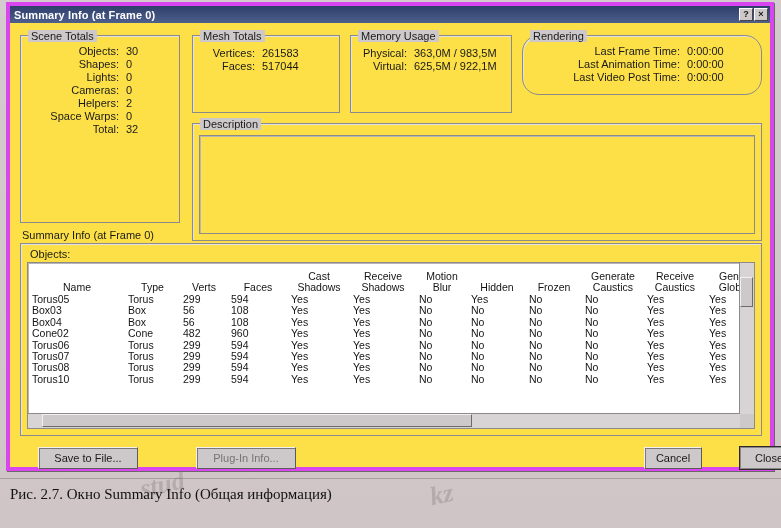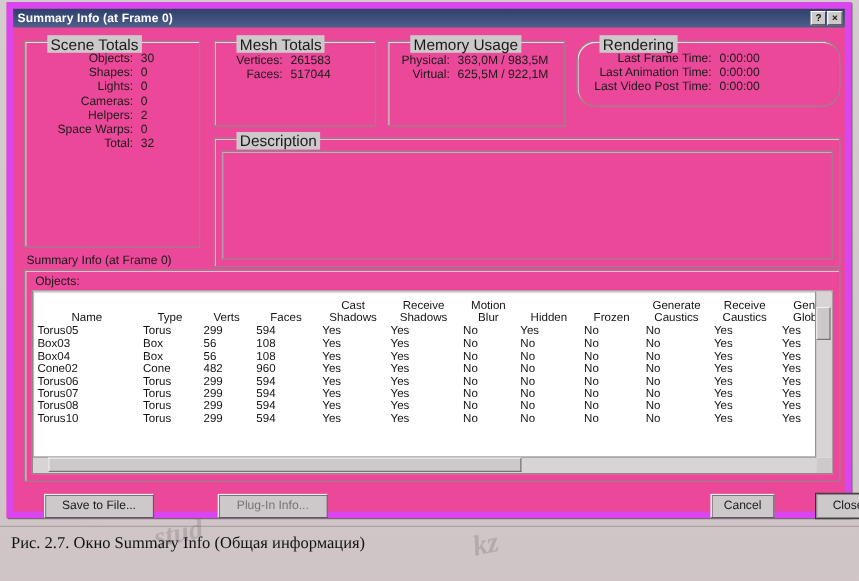--- a/index.html
+++ b/index.html
@@ -42,22 +42,22 @@
   .wm4 { left: 140px; top: 470px; font-size: 26px; transform: rotate(-12deg); }
   .wm5 { left: 430px; top: 480px; font-size: 26px; transform: rotate(-12deg); }
 
   
   .window {
     position: absolute;
     left: 6px;
     top: 2px;
     width: 768px;
     height: 469px;
-    background: #ec4899;
-    border: 6px solid #d946ef;
+    background: #fde047;
+    border: 4px solid #d946ef;
     box-shadow: 1px 1px 0 #6b6668;
     box-sizing: border-box;
   }
   .titlebar {
     height: 17px;
     background: linear-gradient(#2e3f6b, #4e5f8c);
     display: flex;
     align-items: center;
     padding: 0 2px 0 4px;
     box-sizing: border-box;
@@ -94,24 +94,24 @@
   
   .group {
     position: absolute;
     border: 1px solid #8d8a8c;
     box-shadow: inset 1px 1px 0 #e4e1e2;
     box-sizing: border-box;
   }
   .group > .legend {
     position: absolute;
     top: -6px;
-    left: 20px;
+    left: 7px;
     background: #cdc9cb;
     padding: 0 3px;
-    font-size: 14px;
+    font-size: 11px;
     color: #1a1a1a;
   }
   .row {
     display: flex;
     align-items: baseline;
     margin: 1px 0;
     font-size: 11px;
   }
   .row .lab {
     text-align: right;
@@ -131,21 +131,21 @@
   #mesh-totals .lab { width: 62px; }
 
   
   #memory-usage { left: 340px; top: 12px; width: 162px; height: 78px; }
   #memory-usage .inner { padding: 10px 0 0 0; }
   #memory-usage .lab { width: 56px; }
 
   
   #rendering { left: 512px; top: 12px; width: 240px; height: 60px; border-radius: 17px; }
   #rendering .inner { padding: 8px 0 0 0; }
-  #rendering .lab { width: 122px; }
+  #rendering .lab { width: 122px; padding-left: 35px; }
 
   
   #description { left: 182px; top: 100px; width: 570px; height: 118px; padding-left: 24px; }
   .desc-box {
     position: absolute;
     left: 6px;
     top: 11px;
     right: 6px;
     bottom: 6px;
     background: transparent;

